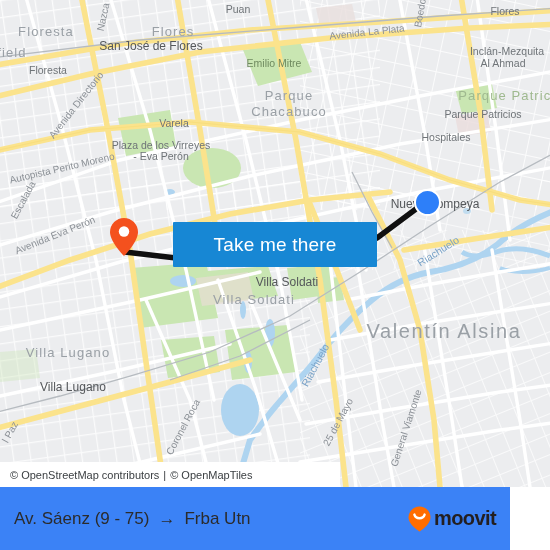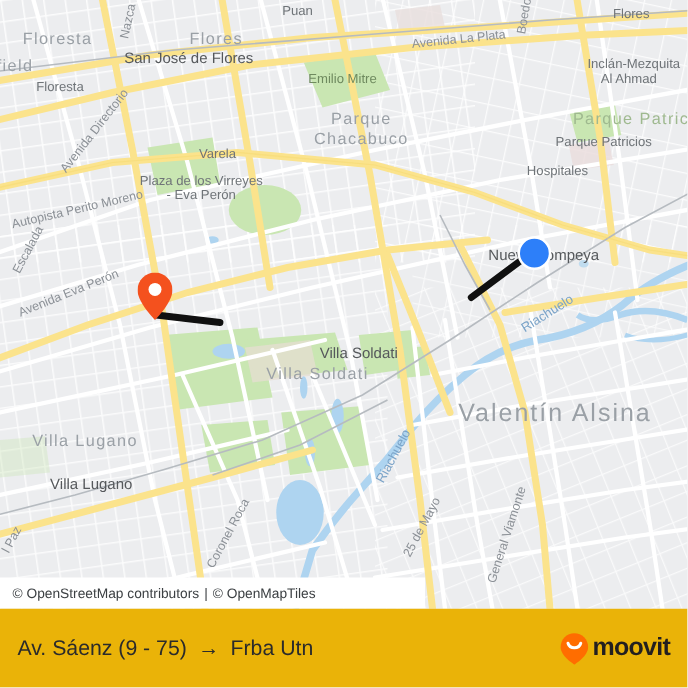--- a/index.html
+++ b/index.html
@@ -79,22 +79,22 @@
     display:flex;align-items:center;
     padding-left:10px;
     box-sizing:border-box;
     font-size:11px;color:#3c4043;
   }
   #attribution a{color:#3c4043;text-decoration:none;}
   #attr-sep{margin:0 4px;color:#3c4043;}
 
   
   #footer{
-    position:absolute;left:0;top:487px;width:550px;height:63px;
-    background:#eab308;
+    position:absolute;left:0;top:487px;width:510px;height:63px;
+    background:#3b82f6;
     display:flex;align-items:center;
     padding:0 14px;box-sizing:border-box;
   }
   #trip{
     display:flex;align-items:center;gap:9px;
     font-size:17px;color:#2b2b2b;
   }
   #trip-arrow{font-size:17px;color:#2b2b2b;}
   #brand{
     margin-left:auto;display:flex;align-items:center;gap:3px;
@@ -265,20 +265,21 @@
 
     <div id="origin-pin">
       <svg width="28" height="38" viewBox="0 0 28 38">
         <path d="M14 0 C6.3 0 0 6.3 0 14 C0 24 14 38 14 38 C14 38 28 24 28 14 C28 6.3 21.7 0 14 0 Z" fill="#f4511e"></path>
         <circle cx="14" cy="13.5" r="5.2" fill="#ffffff"></circle>
       </svg>
     </div>
 
     <div id="dest-dot"></div>
 
+    <button id="cta">Take me there</button>
 
     <div id="attribution">
       <a href="#">© OpenStreetMap contributors</a>
       <span id="attr-sep">|</span>
       <a href="#">© OpenMapTiles</a>
     </div>
   </div>
 
   <div id="footer">
     <div id="trip">

